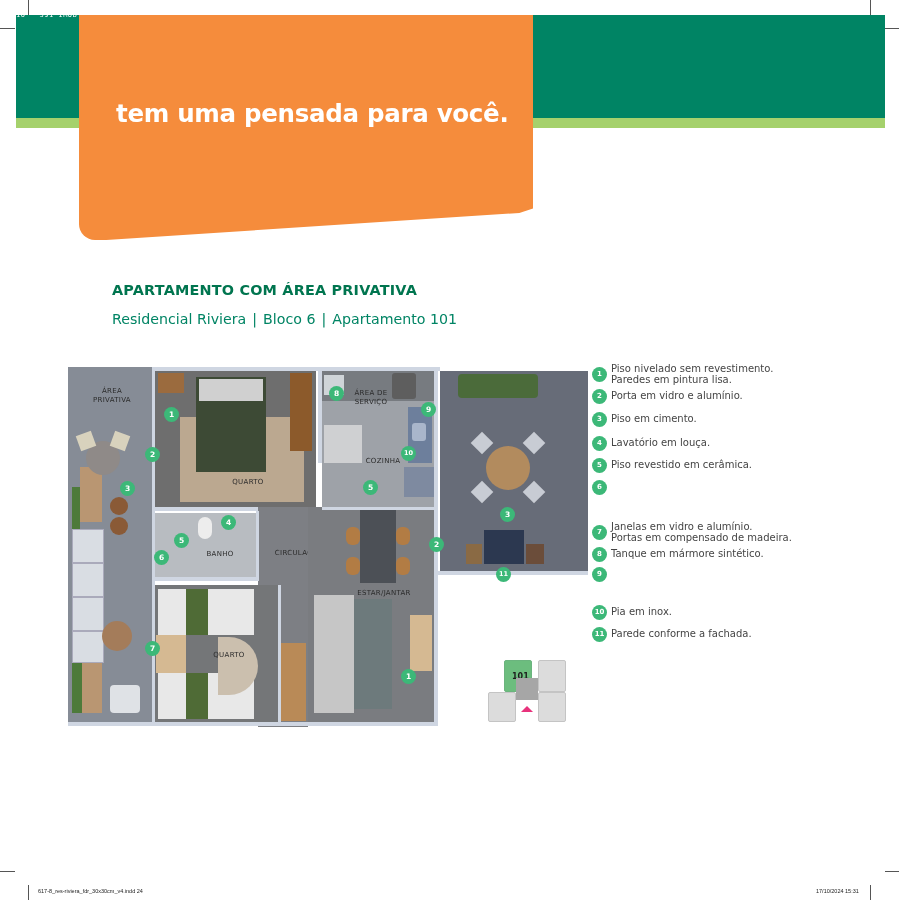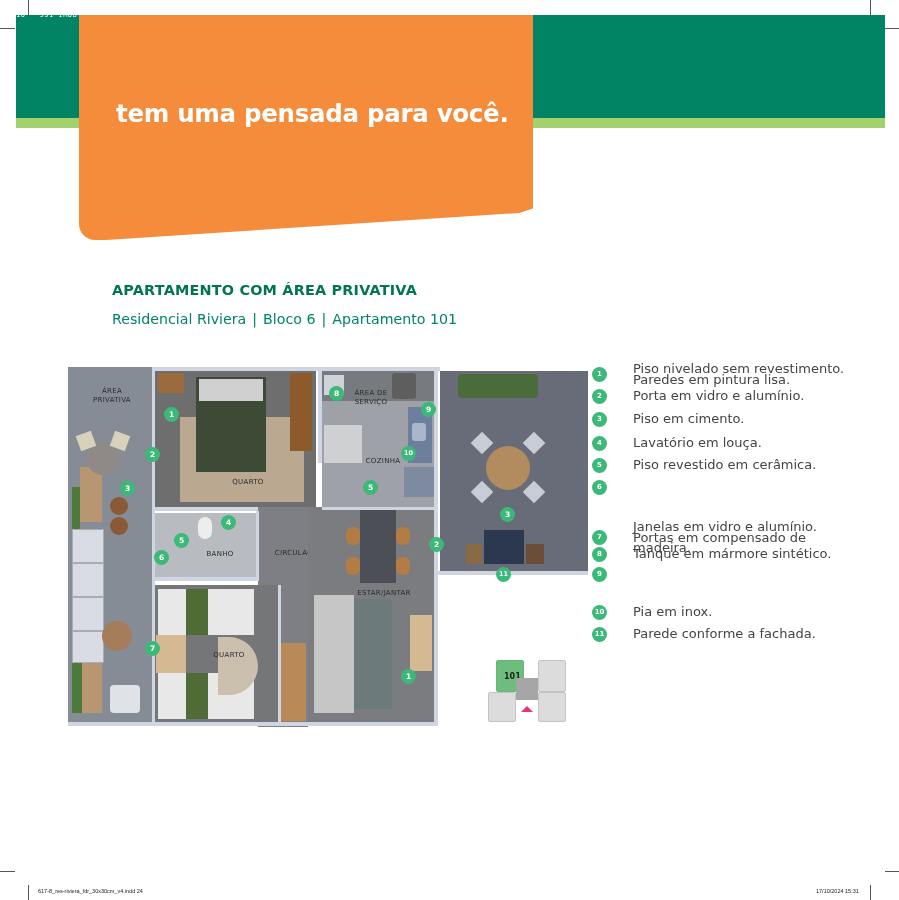--- a/index.html
+++ b/index.html
@@ -35,21 +35,21 @@
          font-family: "DejaVu Sans", sans-serif; font-weight: bold; font-size: 7.5px; line-height: 15px; text-align: center; }
   .pin.two { font-size: 6.5px; }
 
   .furn { position: absolute; }
 
   
   .legend { position: absolute; left: 592px; top: 364px; width: 260px; }
   .legend-item { position: absolute; left: 0; display: flex; align-items: center; }
   .legend-pin { width: 15px; height: 15px; border-radius: 50%; background: var(--pin); color: #fff; font-family: "DejaVu Sans", sans-serif;
                 font-weight: bold; font-size: 7px; line-height: 15px; text-align: center; flex: 0 0 15px; }
-  .legend-text { margin-left: 26px; font-family: "DejaVu Sans", sans-serif; font-size: 13px; line-height: 10.5px; color: #444; white-space: pre-line; }
+  .legend-text { margin-left: 4px; font-family: "DejaVu Sans", sans-serif; font-size: 10px; line-height: 10.5px; color: #444; white-space: pre-line; }
 
   
   .keyplan { position: absolute; left: 488px; top: 660px; width: 80px; height: 62px; }
   .kp-block { position: absolute; background: #dcdcdc; border: 1px solid #c4c4c4; border-radius: 2px; }
   .kp-active { background: var(--kp-green); border-color: #6bb47e; }
   .kp-core { position: absolute; background: #a6a6a6; }
   .kp-label { font-family: "DejaVu Sans", sans-serif; font-weight: bold; font-size: 8px; color: #1d1d1d; position: absolute; left: 7px; top: 11px; }
   .kp-arrow { position: absolute; left: 33px; top: 46px; width: 0; height: 0; border-left: 6px solid transparent; border-right: 6px solid transparent; border-bottom: 6px solid var(--pink); }
 
   .slug-bottom { position: absolute; top: 888px; font-family: "Liberation Sans", sans-serif; font-size: 5.5px; color: #222; }
@@ -231,21 +231,21 @@
     <div class="legend-pin">10</div>
     <div class="legend-text">Pia em inox.</div>
   </div>
   <div class="legend-item" style="top:263px;">
     <div class="legend-pin">11</div>
     <div class="legend-text">Parede conforme a fachada.</div>
   </div>
 </div>
 
 <div class="keyplan">
-  <div class="kp-block kp-active" style="left:8px;top:0;width:28px;height:32px;">
+  <div class="kp-block kp-active" style="left:16px;top:0;width:28px;height:32px;">
     <span class="kp-label">101</span>
   </div>
   <div class="kp-block" style="left:0;top:32px;width:28px;height:30px;"></div>
   <div class="kp-block" style="left:50px;top:0;width:28px;height:32px;"></div>
   <div class="kp-block" style="left:50px;top:32px;width:28px;height:30px;"></div>
   <div class="kp-core" style="left:28px;top:18px;width:22px;height:22px;"></div>
   <div class="kp-arrow"></div>
 </div>
 
 <div class="slug-bottom" style="left:38px;">617-8_res-riviera_fdr_30x30cm_v4.indd   24</div>

